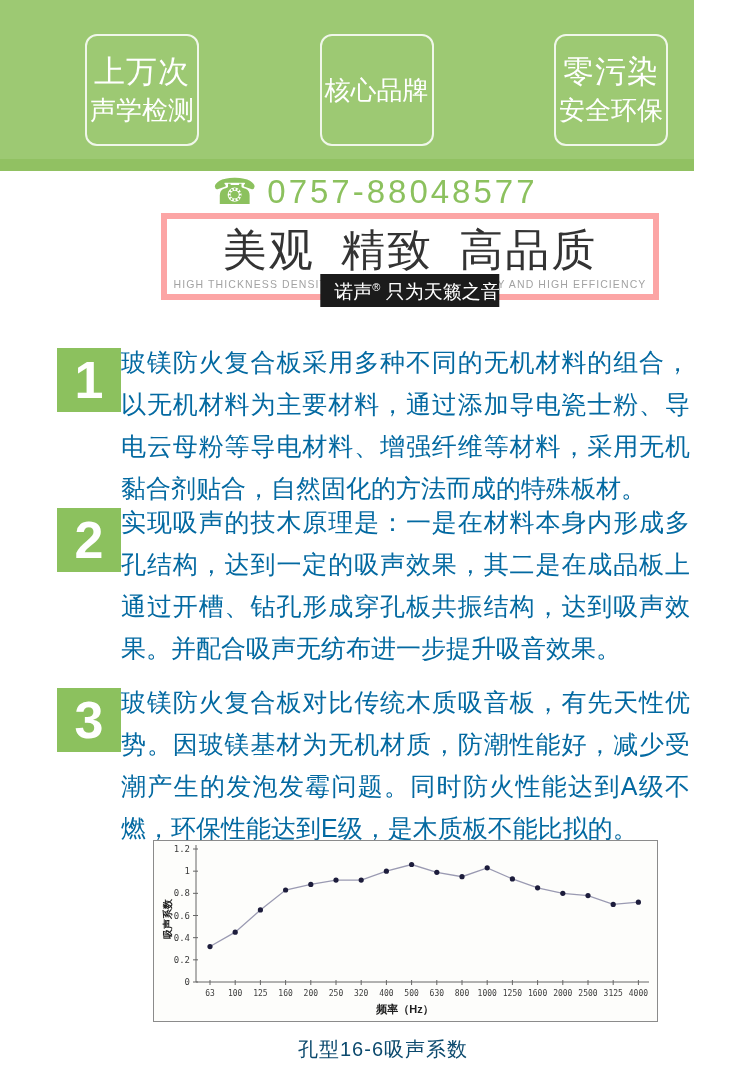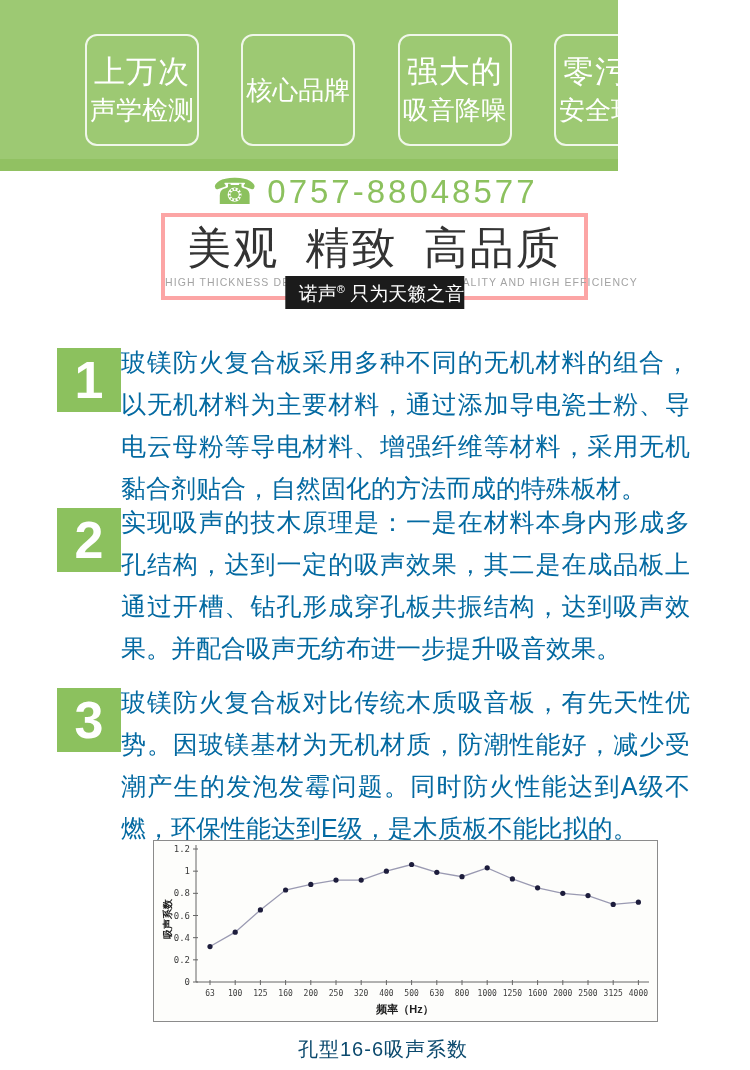--- a/index.html
+++ b/index.html
@@ -3,21 +3,21 @@
 <meta charset="utf-8">
 <style>
   html,body{margin:0;padding:0;background:#ffffff;}
   #page{
     position:relative;width:750px;height:1070px;margin:0 auto;
     background:#ffffff;overflow:hidden;
     font-family:"Liberation Sans","DejaVu Sans",sans-serif;
   }
   
   #banner{
-    position:absolute;left:0;top:0;width:618px;height:171px;
+    position:absolute;left:0;top:0;width:694px;height:171px;
     background:linear-gradient(180deg,#9dc973 0%,#9dc973 93%,#91c162 93%,#91c162 100%);
   }
   #banner-boxes{
     position:absolute;left:85px;top:34px;width:583px;height:116px;
     display:flex;justify-content:space-between;
   }
   .feature-box{
     width:110px;height:108px;border:2px solid rgba(255,255,255,.85);
     border-radius:12px;display:flex;flex-direction:column;
     align-items:center;justify-content:center;color:#ffffff;text-align:center;
@@ -26,22 +26,22 @@
   .feature-line2{font-size:26px;line-height:36px;}
   
   #phone-row{
     position:absolute;left:0;top:172px;width:750px;height:40px;
     display:flex;align-items:center;justify-content:center;gap:10px;
   }
   #phone-icon{font-size:36px;color:#8cc15e;line-height:36px;}
   #phone-number{font-size:33px;color:#8cc15e;letter-spacing:3px;font-weight:500;}
   
   #title-block{
-    position:absolute;left:161px;top:213px;width:427px;height:87px;
-    border:4px solid #fca5a5;background:#ffffff;box-sizing:border-box;
+    position:absolute;left:161px;top:213px;width:498px;height:87px;
+    border:6px solid #fca5a5;background:#ffffff;box-sizing:border-box;
     text-align:center;
   }
   #main-title{
     margin-top:6px;font-size:44px;color:#333333;font-weight:500;
     letter-spacing:2px;word-spacing:12px;line-height:50px;
   }
   #sub-title{
     margin-top:3px;font-size:10.5px;color:#a3a3a3;letter-spacing:1.1px;
     white-space:nowrap;
   }
@@ -78,24 +78,20 @@
 <div id="page">
 
   <div id="banner">
     <div id="banner-boxes">
       <div class="feature-box">
         <div class="feature-line1">上万次</div>
         <div class="feature-line2">声学检测</div>
       </div>
       <div class="feature-box">
         <div class="feature-line2">核心品牌</div>
-      </div>
-      <div class="feature-box">
-        <div class="feature-line1">强大的</div>
-        <div class="feature-line2">吸音降噪</div>
       </div>
       <div class="feature-box">
         <div class="feature-line1">零污染</div>
         <div class="feature-line2">安全环保</div>
       </div>
     </div>
   </div>
 
   <div id="phone-row">
     <span id="phone-icon">☎</span>

